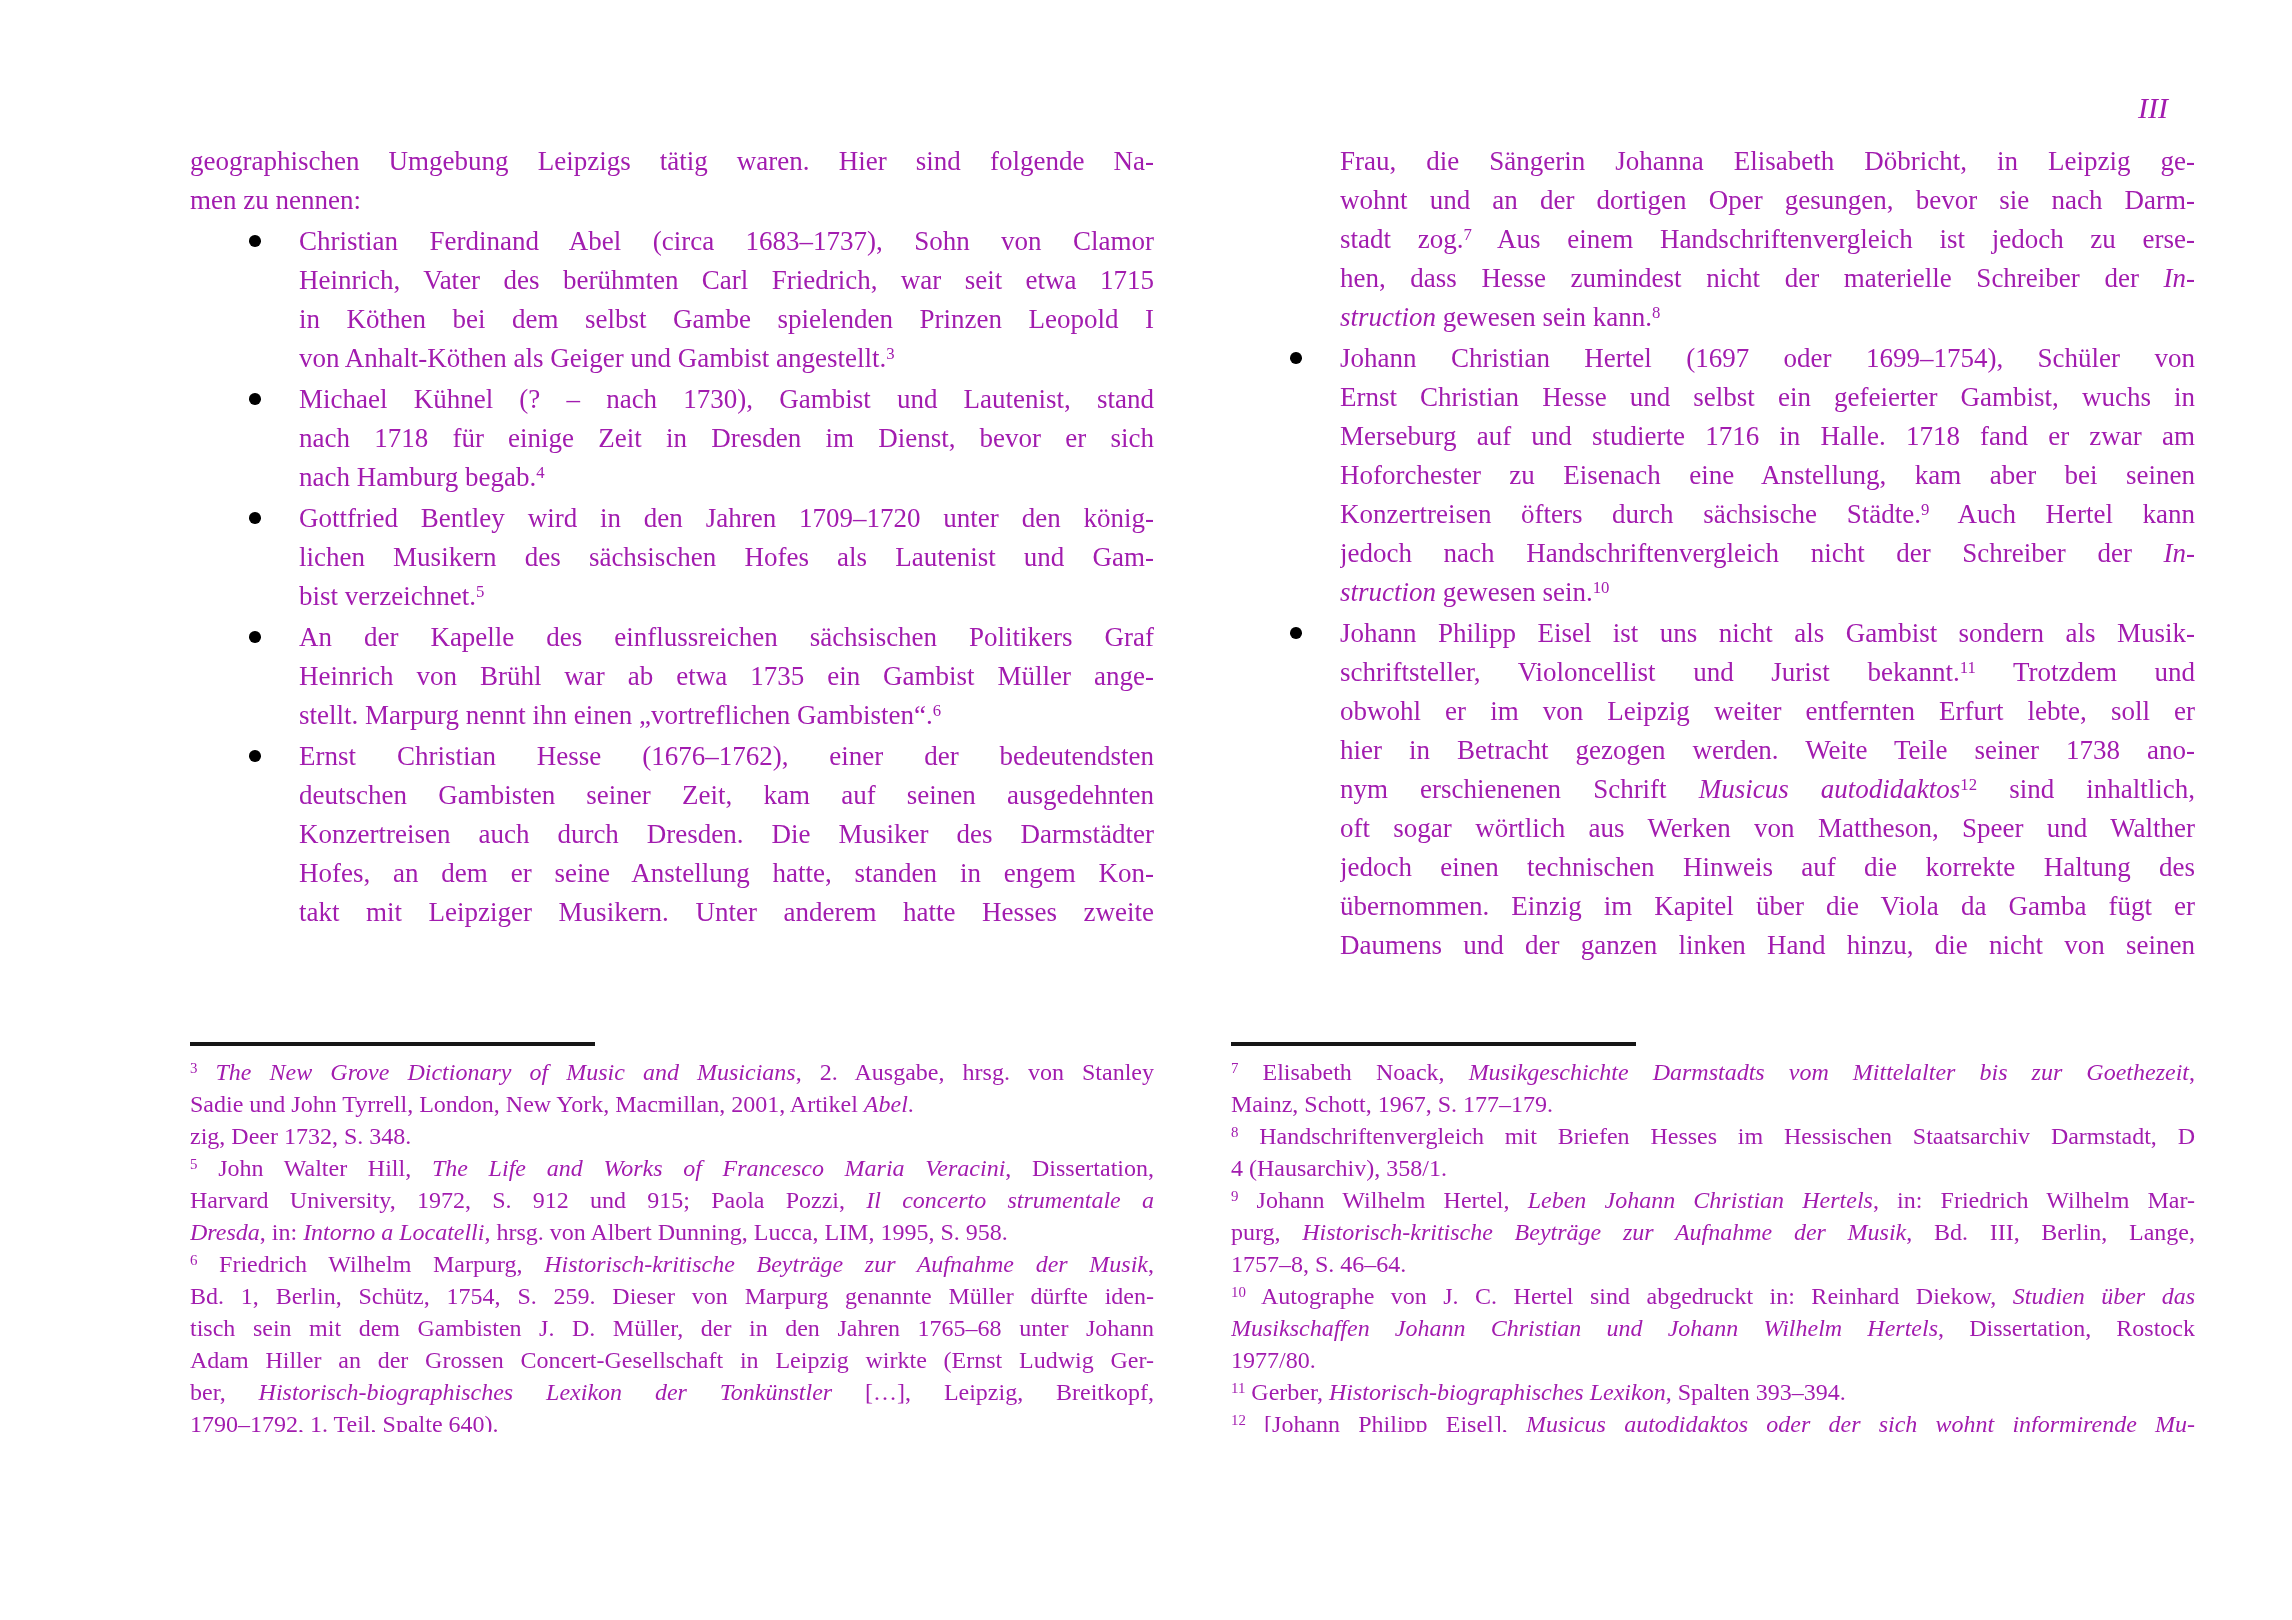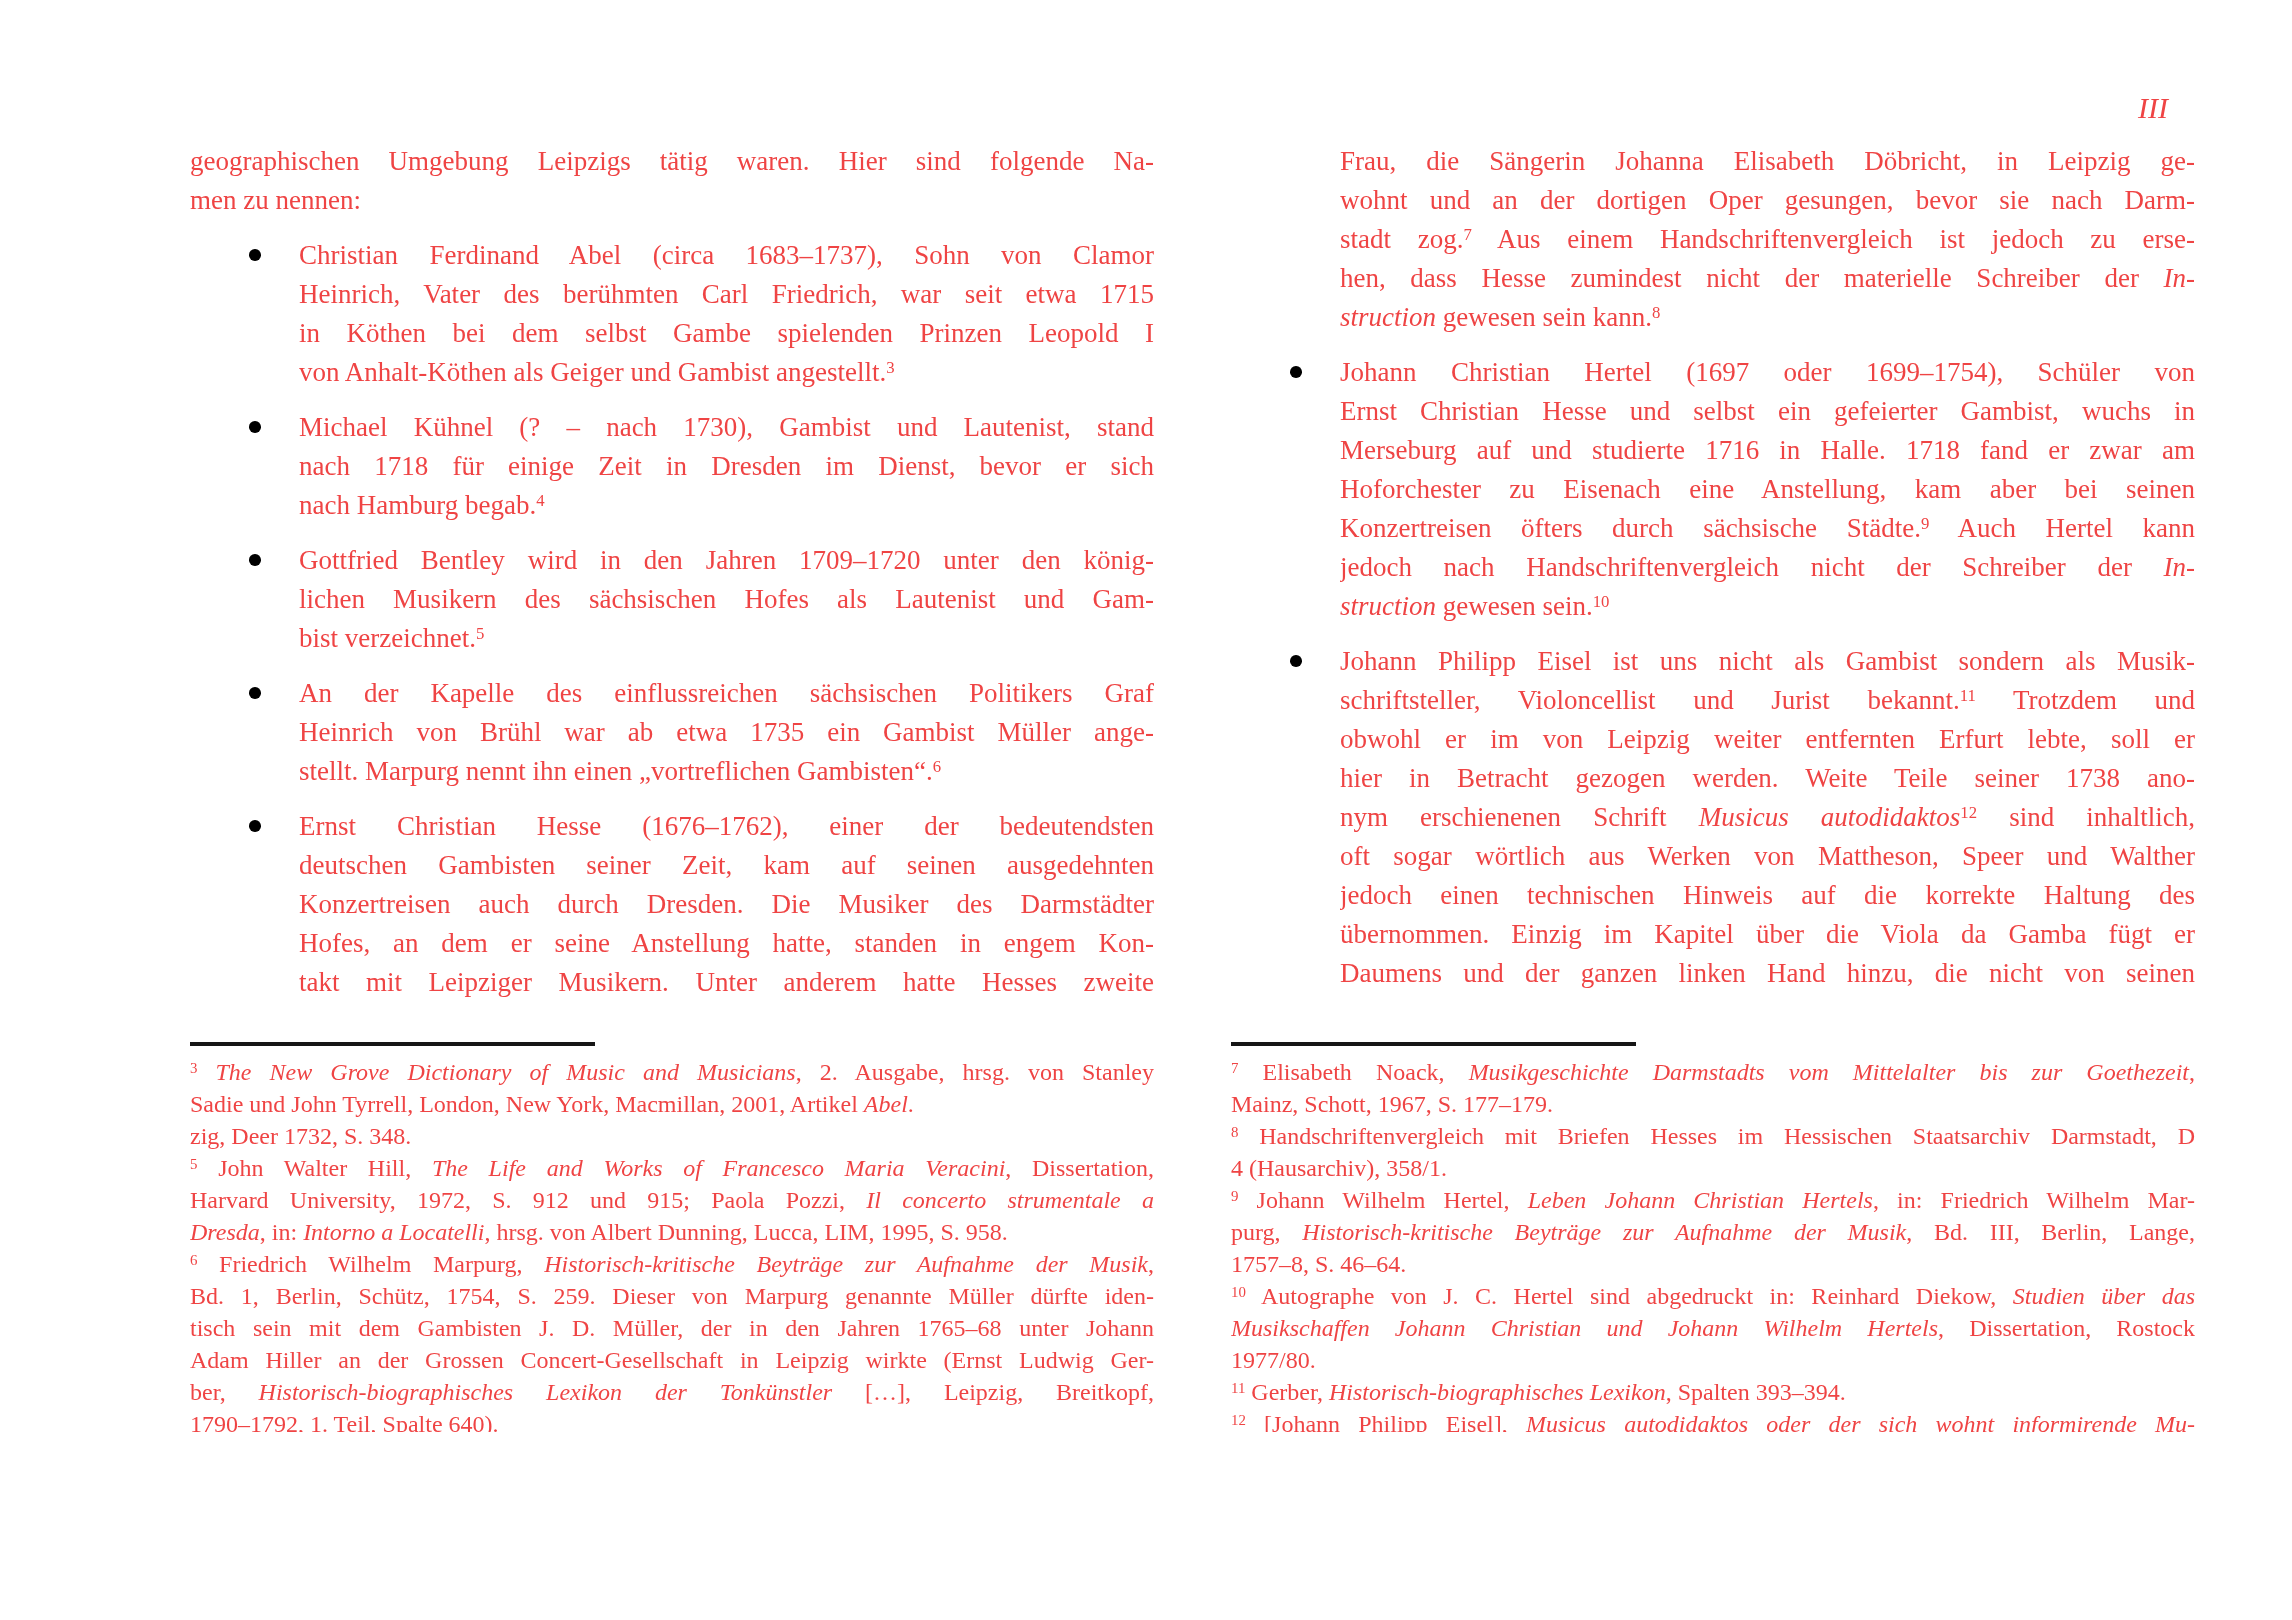--- a/index.html
+++ b/index.html
@@ -2,38 +2,38 @@
 <html style="font-size:14.3px"><head>
 <meta charset="utf-8">
 <style>
   html,body{margin:0;padding:0;background:#ffffff;}
   .page{
     position:relative;
     width:2293px;
     height:1432px;
     background:#ffffff;
     font-family:"Liberation Serif", serif;
-    color:#ef4444;
+    color:#a21caf;
     overflow:hidden;
   }
   .pagenum{
     position:absolute;
     top:90px;
     right:125px;
     font-size:30px;
     font-style:italic;
     line-height:36px;
   }
   .cols{position:absolute;left:190px;top:142px;width:2004px;height:1397px;}
   .col{position:absolute;top:0;width:964px;}
   #col-0{left:0;}
   #col-1{left:1041px;}
 
   .para{position:relative;}
-  .para.bullet{padding-left:109px;margin-top:16px;}
+  .para.bullet{padding-left:109px;margin-top:2px;}
   .para.hang{padding-left:109px;}
   .dot{
     position:absolute;left:59px;top:13.4px;
     width:11.6px;height:11.6px;border-radius:50%;
     background:#000;
   }
   .line{
     font-size:27px;
     line-height:39px;
     text-align:justify;

